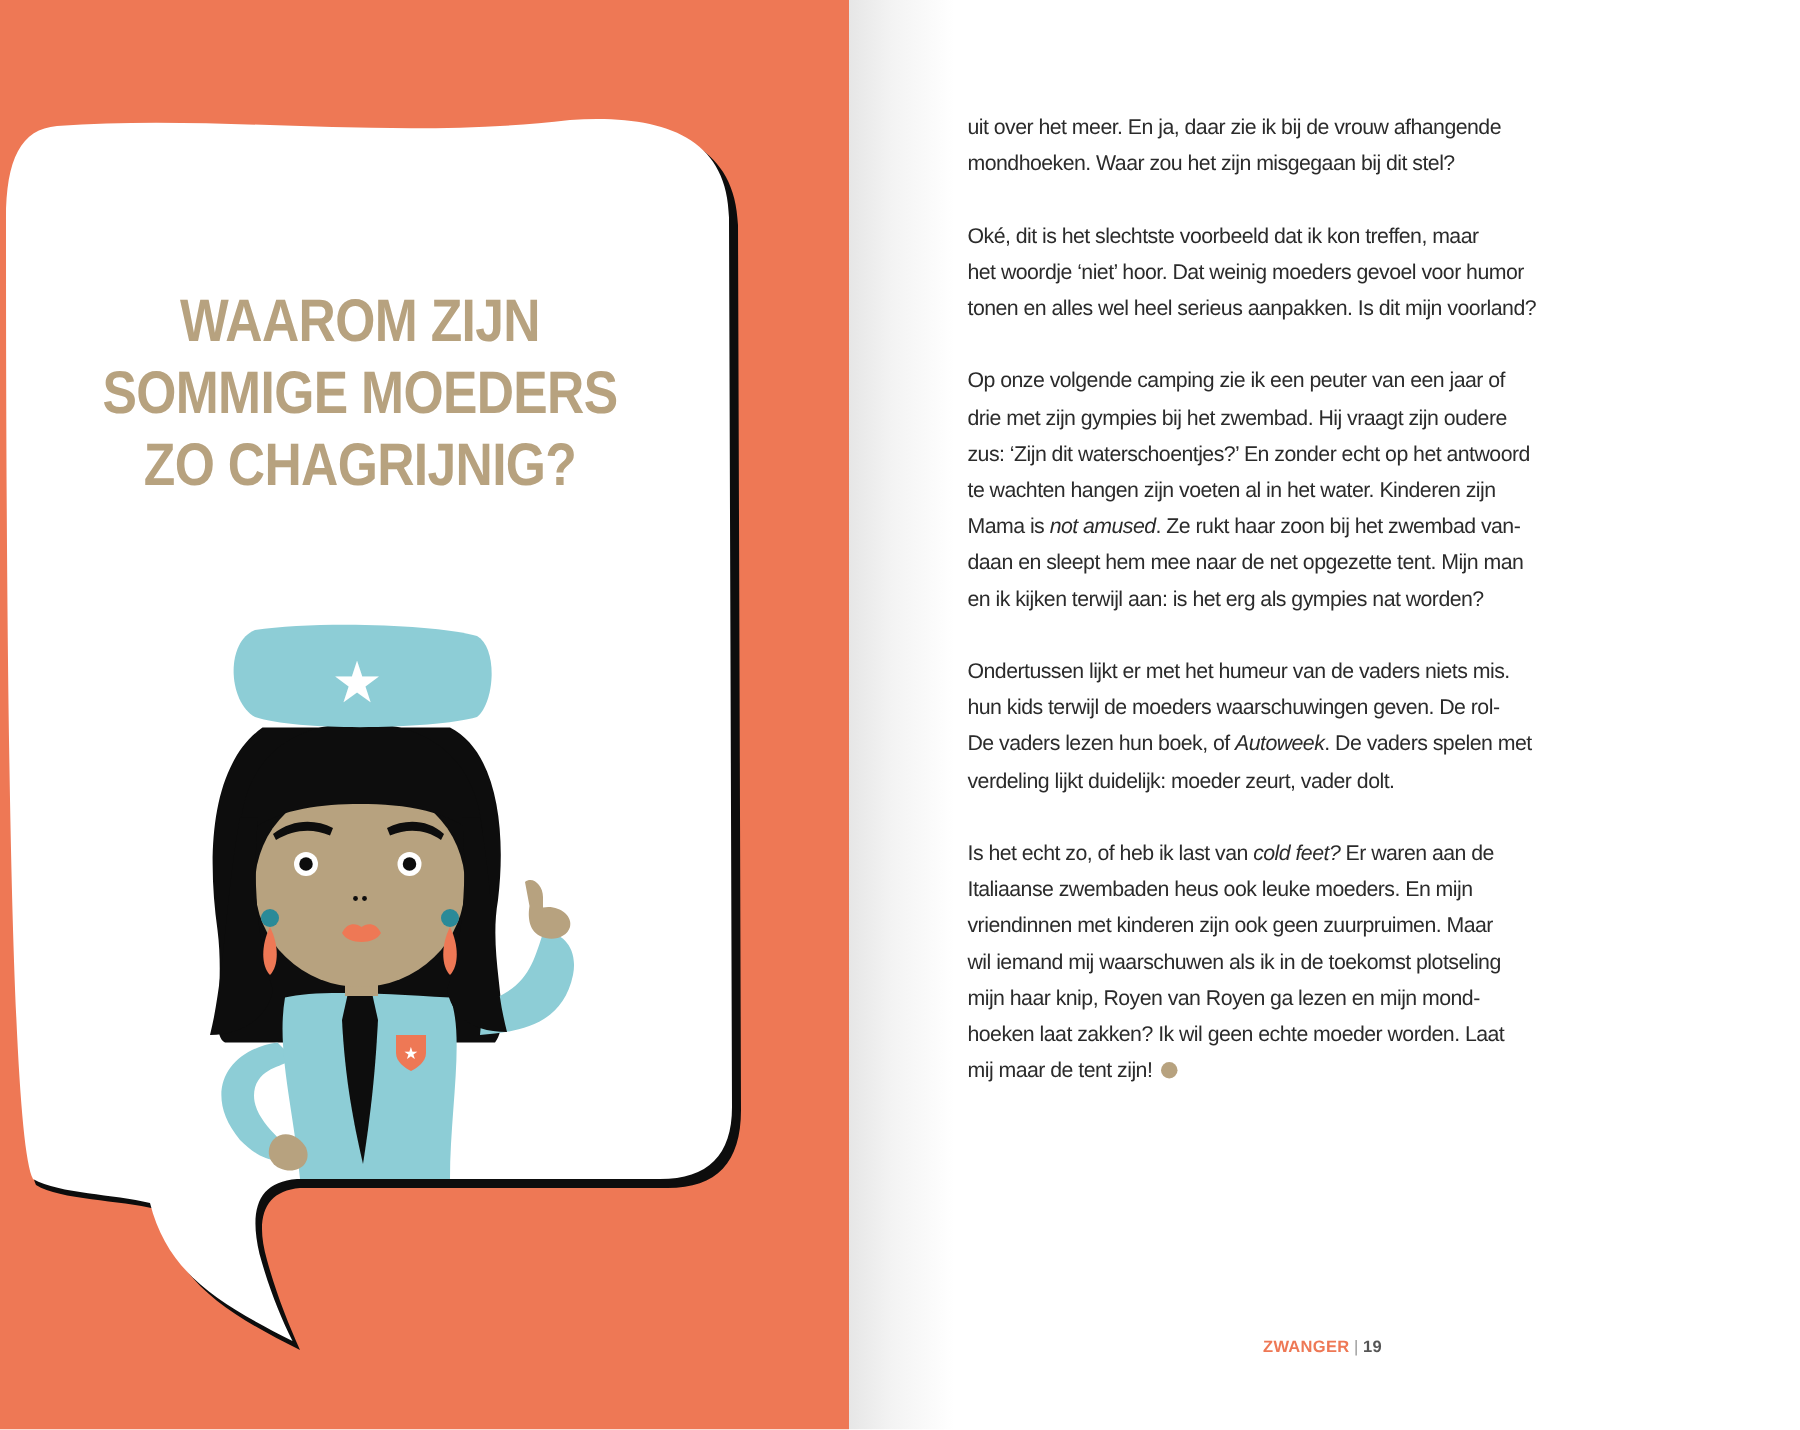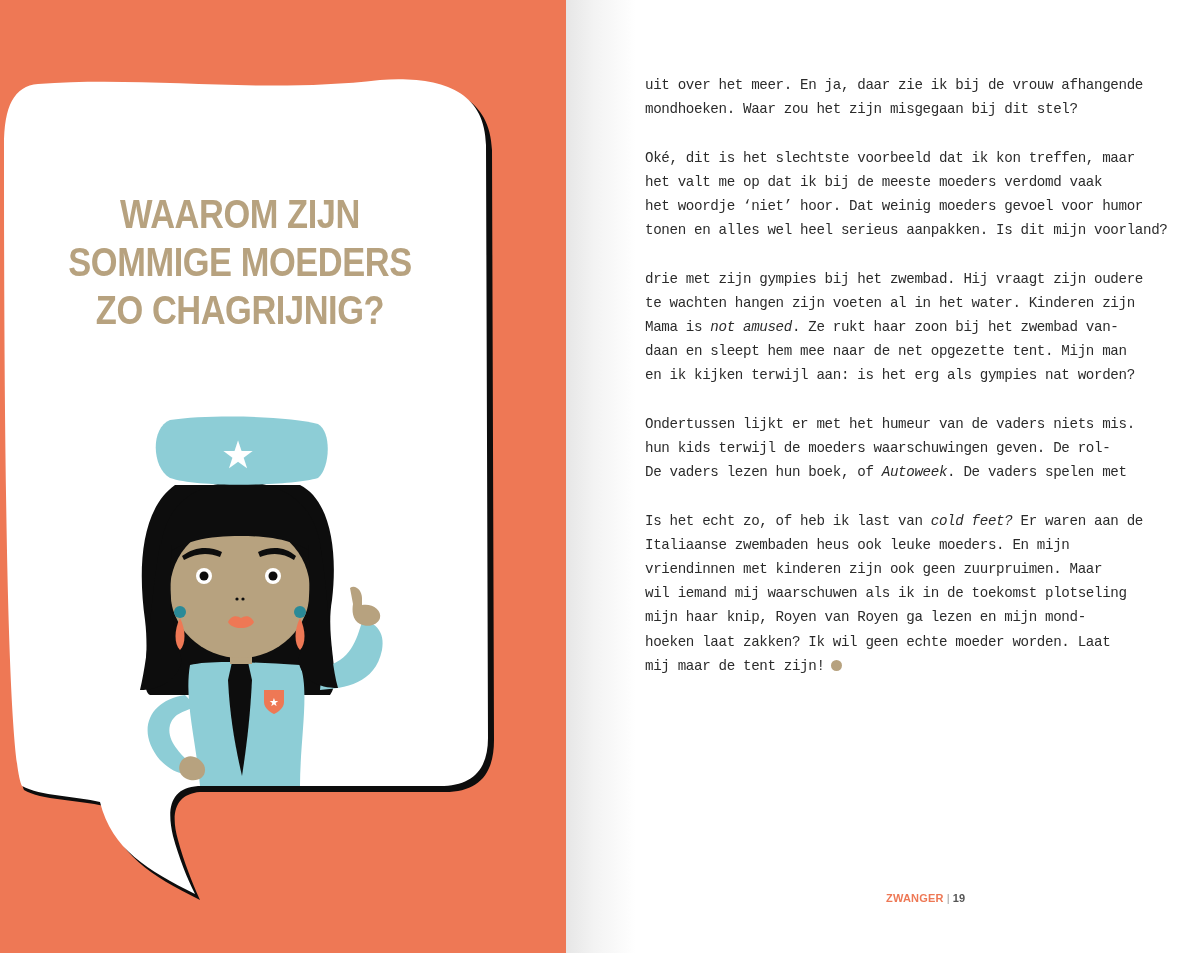--- a/index.html
+++ b/index.html
@@ -23,38 +23,38 @@
       text-align: center;
       font-family: "Liberation Sans", sans-serif;
       font-weight: bold; font-size: 40px; line-height: 48px;
       letter-spacing: -0.5px;
       color: #b7a27f;
       transform: scaleX(0.86); transform-origin: center;
     }
     .headline span { display: block; }
     .body-text {
       position: absolute; left: 645px; top: 73px; width: 490px;
-      font-family: Liberation Mono, monospace;
+      font-family: Liberation Sans, sans-serif;
       font-size: 14.2px; line-height: 24.2px;
       color: #2b2b2b;
       letter-spacing: -0.35px;
     }
     .body-text p { margin: 0 0 24.2px 0; white-space: nowrap; }
     .body-text .ln { display: block; }
     .body-text em { font-style: italic; }
     .end-dot {
       display: inline-block; width: 11px; height: 11px; border-radius: 50%;
       background: #b7a27f; margin-left: 6px; vertical-align: -1px;
     }
     .folio {
       position: absolute; left: 842px; top: 892px;
       font-family: "Liberation Sans", sans-serif; font-size: 11px; font-weight: bold;
       letter-spacing: 0.2px;
     }
-    .folio .section { color: #ee7855; margin-left: 44px; }
+    .folio .section { color: #ee7855; }
     .folio .sep { color: #999; margin: 0 3px; font-weight: normal; }
     .folio .num { color: #555; }
   </style>
 </head>
 <body>
 
 <div class="left-page"></div>
 <div class="gutter"></div>
 <div class="right-page"></div>
 
@@ -140,35 +140,37 @@
   <span>ZO CHAGRIJNIG?</span>
 </div>
 
 <div class="body-text">
   <p>
     <span class="ln">uit over het meer. En ja, daar zie ik bij de vrouw afhangende</span>
     <span class="ln">mondhoeken. Waar zou het zijn misgegaan bij dit stel?</span>
   </p>
   <p>
     <span class="ln">Oké, dit is het slechtste voorbeeld dat ik kon treffen, maar</span>
-    <span class="ln">het valt me op dat ik bij de meeste moeders verdomd vaak</span>
     <span class="ln">het woordje ‘niet’ hoor. Dat weinig moeders gevoel voor humor</span>
     <span class="ln">tonen en alles wel heel serieus aanpakken. Is dit mijn voorland?</span>
   </p>
   <p>
+    <span class="ln">Op onze volgende camping zie ik een peuter van een jaar of</span>
     <span class="ln">drie met zijn gympies bij het zwembad. Hij vraagt zijn oudere</span>
+    <span class="ln">zus: ‘Zijn dit waterschoentjes?’ En zonder echt op het antwoord</span>
     <span class="ln">te wachten hangen zijn voeten al in het water. Kinderen zijn</span>
     <span class="ln"><span>Mama is </span><em>not amused</em><span>. Ze rukt haar zoon bij het zwembad van-</span></span>
     <span class="ln">daan en sleept hem mee naar de net opgezette tent. Mijn man</span>
     <span class="ln">en ik kijken terwijl aan: is het erg als gympies nat worden?</span>
   </p>
   <p>
     <span class="ln">Ondertussen lijkt er met het humeur van de vaders niets mis.</span>
     <span class="ln">hun kids terwijl de moeders waarschuwingen geven. De rol-</span>
     <span class="ln"><span>De vaders lezen hun boek, of </span><em>Autoweek</em><span>. De vaders spelen met</span></span>
+    <span class="ln">verdeling lijkt duidelijk: moeder zeurt, vader dolt.</span>
   </p>
   <p>
     <span class="ln"><span>Is het echt zo, of heb ik last van </span><em>cold feet?</em><span> Er waren aan de</span></span>
     <span class="ln">Italiaanse zwembaden heus ook leuke moeders. En mijn</span>
     <span class="ln">vriendinnen met kinderen zijn ook geen zuurpruimen. Maar</span>
     <span class="ln">wil iemand mij waarschuwen als ik in de toekomst plotseling</span>
     <span class="ln">mijn haar knip, Royen van Royen ga lezen en mijn mond-</span>
     <span class="ln">hoeken laat zakken? Ik wil geen echte moeder worden. Laat</span>
     <span class="ln"><span>mij maar de tent zijn!</span><span class="end-dot"></span></span>
   </p>

